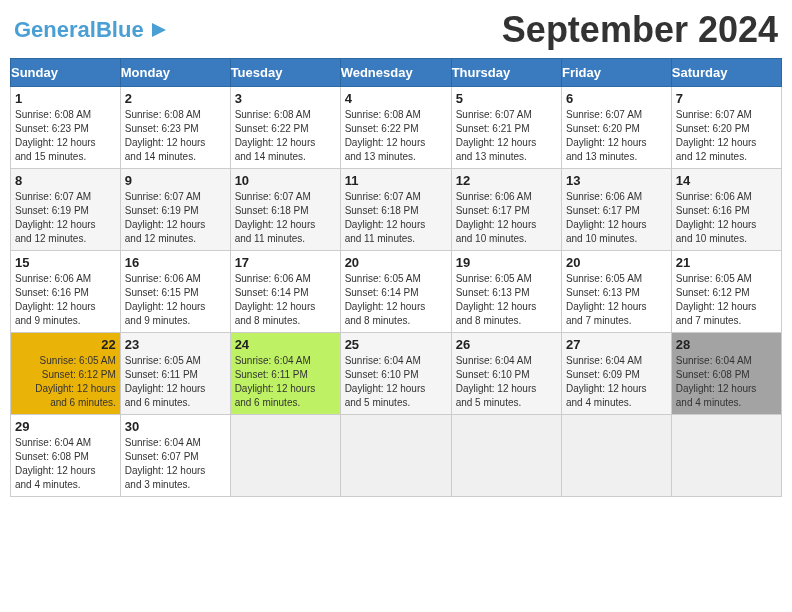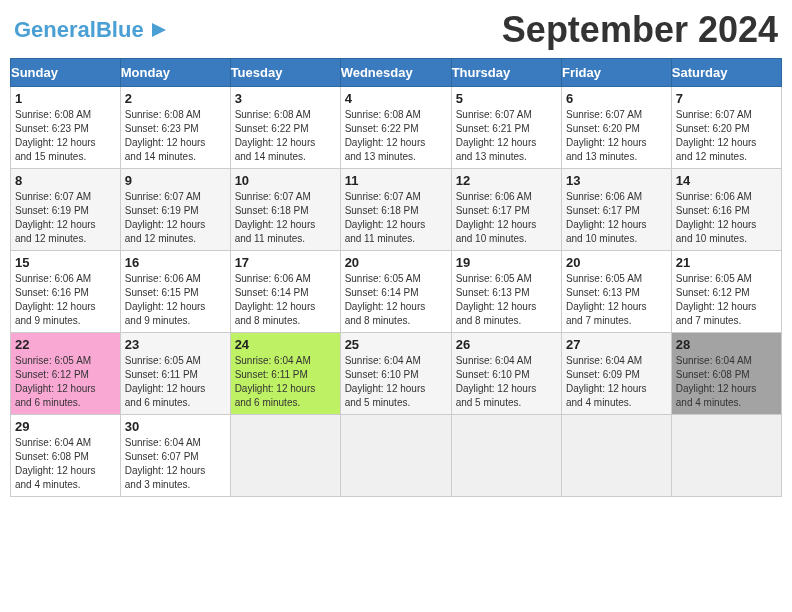--- a/index.html
+++ b/index.html
@@ -304,21 +304,21 @@
           <span class="day-num">21</span>
         <div class="day-detail">
           Sunrise: 6:05 AM<br>
           Sunset: 6:12 PM<br>
           Daylight: 12 hours<br>
           and 7 minutes.
         </div>
         </td>
       </tr>
       <tr>
-        <td style="background-color: #f9a8d4;">
+        <td style="background-color: #eab308; text-align: right;">
           <span class="day-num">22</span>
         <div class="day-detail">
           Sunrise: 6:05 AM<br>
           Sunset: 6:12 PM<br>
           Daylight: 12 hours<br>
           and 6 minutes.
         </div>
         </td>
         <td style="background-color: rgb(245, 245, 245);">
           <span class="day-num">23</span>

